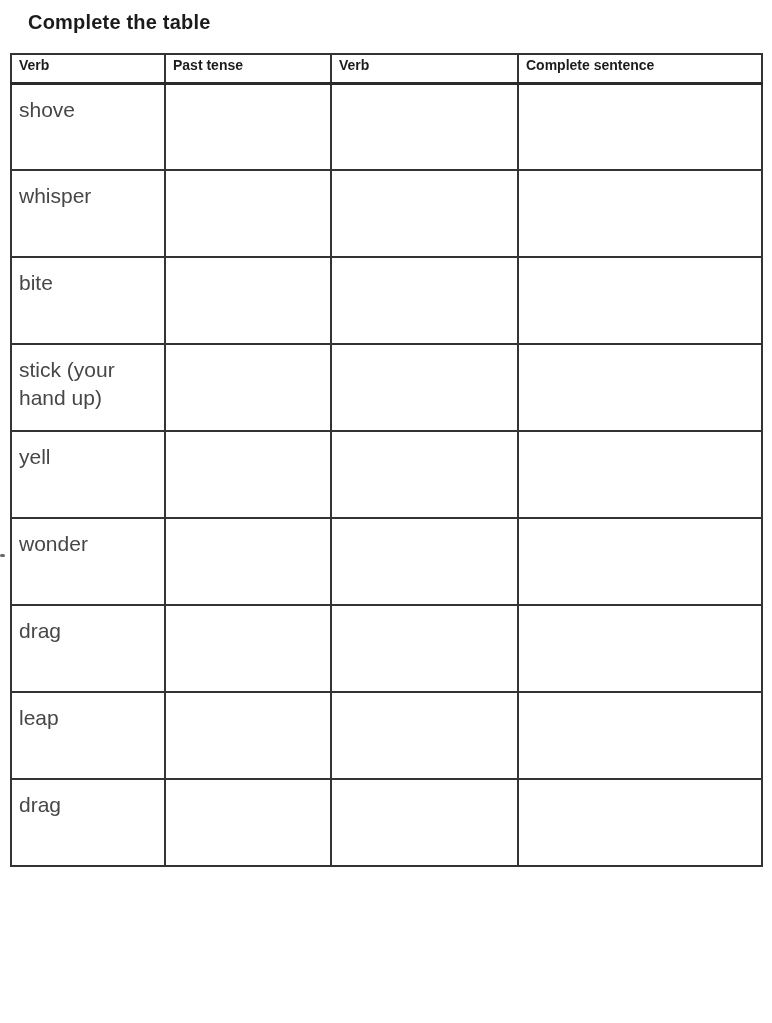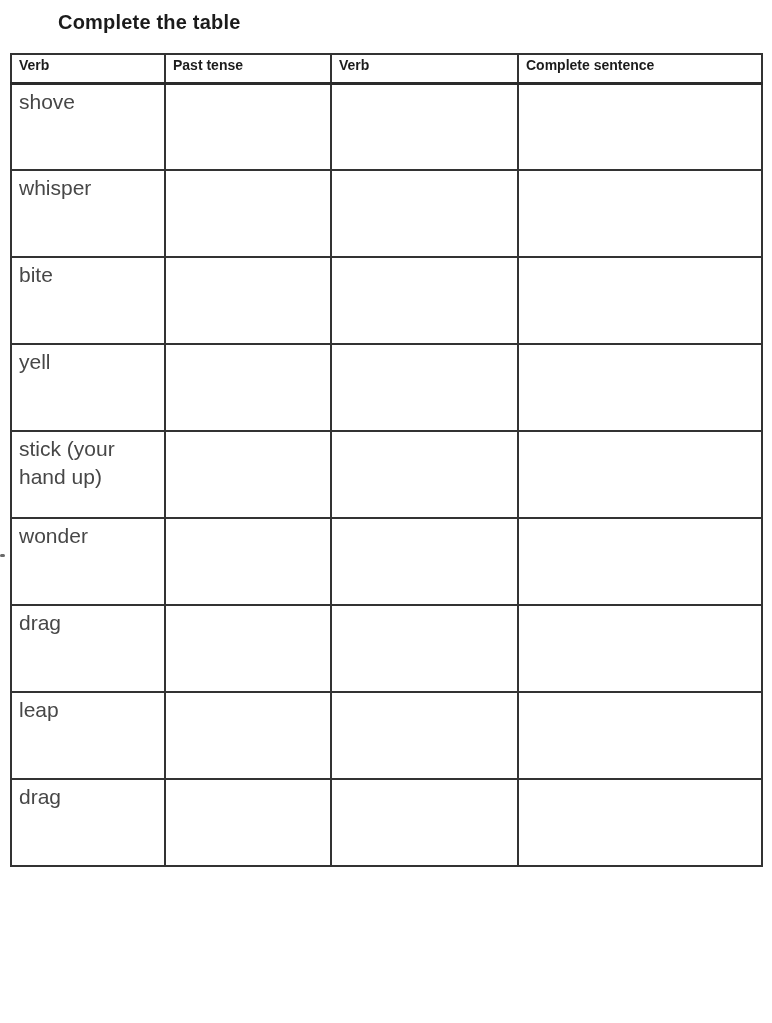--- a/index.html
+++ b/index.html
@@ -18,21 +18,20 @@
     overflow: hidden;
   }
   .doc-title {
     position: absolute;
     left: 28px;
     top: 11px;
     font-size: 20px;
     font-weight: 700;
     color: #1b1b1b;
     letter-spacing: 0.2px;
-    margin-left: 30px;
   }
   table.worksheet {
     position: absolute;
     left: 10px;
     top: 53px;
     width: 751px;
     border-collapse: collapse;
     table-layout: fixed;
   }
   table.worksheet col.c-verb    { width: 154px; }
@@ -51,21 +50,21 @@
     height: 29px;
     padding: 2px 4px 2px 7px;
     font-size: 14px;
     font-weight: 700;
     color: #1c1c1c;
     border-bottom: 3px solid #2a2a2a;
     white-space: nowrap;
   }
   table.worksheet td {
     height: 87px;
-    padding: 3px 8px 0 7px;
+    padding: 11px 8px 0 7px;
     font-size: 21px;
     font-weight: 400;
     color: #474747;
     line-height: 28px;
   }
   .scan-artifact {
     position: absolute;
     left: 0;
     top: 554px;
     width: 5px;
@@ -109,27 +108,27 @@
         <td></td>
         <td></td>
       </tr>
       <tr>
         <td>bite</td>
         <td></td>
         <td></td>
         <td></td>
       </tr>
       <tr>
-        <td>yell</td>
+        <td>stick (your hand up)</td>
         <td></td>
         <td></td>
         <td></td>
       </tr>
       <tr>
-        <td>stick (your hand up)</td>
+        <td>yell</td>
         <td></td>
         <td></td>
         <td></td>
       </tr>
       <tr>
         <td>wonder</td>
         <td></td>
         <td></td>
         <td></td>
       </tr>

